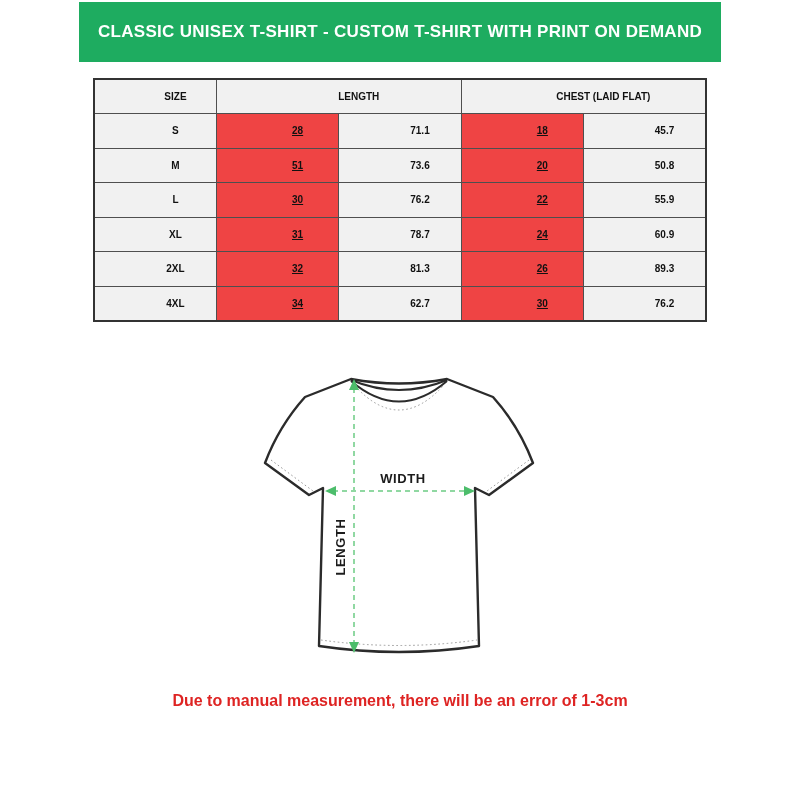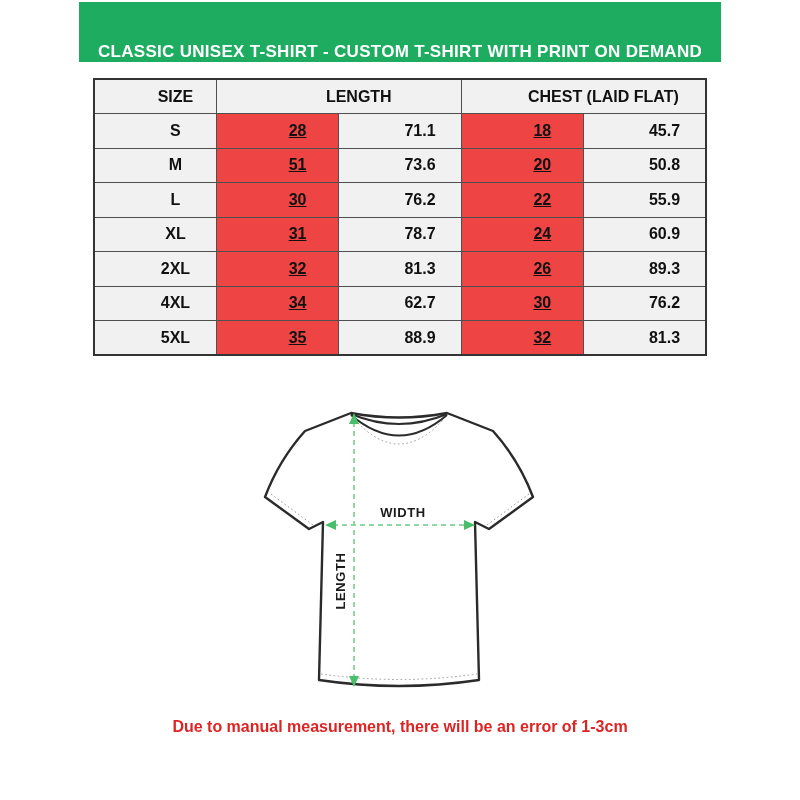--- a/index.html
+++ b/index.html
@@ -9,59 +9,59 @@
     font-family: "Liberation Sans", sans-serif;
     overflow: hidden;
   }
   .page { width: 800px; height: 800px; position: relative; }
 
   
   .banner {
     width: 642px; height: 60px;
     margin: 2px auto 8px auto;
     background: var(--banner-green, #1eac60);
-    display: flex; align-items: flex-end; justify-content: center;
+    display: flex; align-items: center; justify-content: center;
   }
   .banner-title {
     color: #ffffff; font-size: 17px; font-weight: 700;
     letter-spacing: 0.3px; text-align: center; white-space: nowrap;
   }
 
   
   table.size-table {
     width: 614px; margin: 16px auto 0 auto;
     border-collapse: collapse;
     border: 2px solid #333333;
     table-layout: fixed;
   }
   .size-table th, .size-table td {
     border: 1.5px solid #4f4f4f;
     height: 34.5px;
     text-align: center; vertical-align: middle;
-    font-size: 16px; font-weight: 700; color: #111111; padding-left: 40px;
+    font-size: 10px; font-weight: 700; color: #111111; padding-left: 40px;
   }
   .size-table th { background: var(--cell-gray, #f1f1f1); }
   .size-table td.g { background: var(--cell-gray, #f1f1f1); }
   .size-table td.w { background: #ef4444; text-decoration: underline; }
   .size-table col { width: 20%; }
 
   
   .figure { width: 286px; margin: 44px auto 0 auto; }
   .figure svg { display: block; }
   .outline { fill: #ffffff; stroke: #2b2b2b; stroke-width: 2.4; stroke-linejoin: round; }
   .collar-line { fill: none; stroke: #2b2b2b; stroke-width: 2; }
   .stitch { fill: none; stroke: #9a9a9a; stroke-width: 1; stroke-dasharray: 1.6 2.6; }
   .arrow-line { fill: none; stroke: var(--arrow-green, #90d8a2); stroke-width: 2; stroke-dasharray: 5 4; }
   .arrow-head { fill: var(--arrowhead-green, #4cbd6b); }
   .dim-label { font-family: "Liberation Sans", sans-serif; font-size: 13px; font-weight: 700;
                fill: #1c1c1c; letter-spacing: 0.6px; }
 
   
   .note {
-    margin-top: 8px; text-align: center;
+    margin-top: 16px; text-align: center;
     color: var(--note-red, #de2423);
     font-size: 16px; font-weight: 700;
   }
 </style>
 </head>
 <body>
 
 <div class="page">
 
   <div class="banner">
@@ -119,27 +119,20 @@
         <td class="w">26</td>
         <td class="g">89.3</td>
       </tr>
       <tr>
         <td class="g">4XL</td>
         <td class="w">34</td>
         <td class="g">62.7</td>
         <td class="w">30</td>
         <td class="g">76.2</td>
       </tr>
-      <tr>
-        <td class="g">5XL</td>
-        <td class="w">35</td>
-        <td class="g">88.9</td>
-        <td class="w">32</td>
-        <td class="g">81.3</td>
-      </tr>
     </tbody>
   </table>
 
   <div class="figure">
     <svg width="286" height="310" viewBox="0 0 286 310">
 
       <path class="outline" d="M94,13
            L48,31
            Q22,60 8,97
            L52,129

